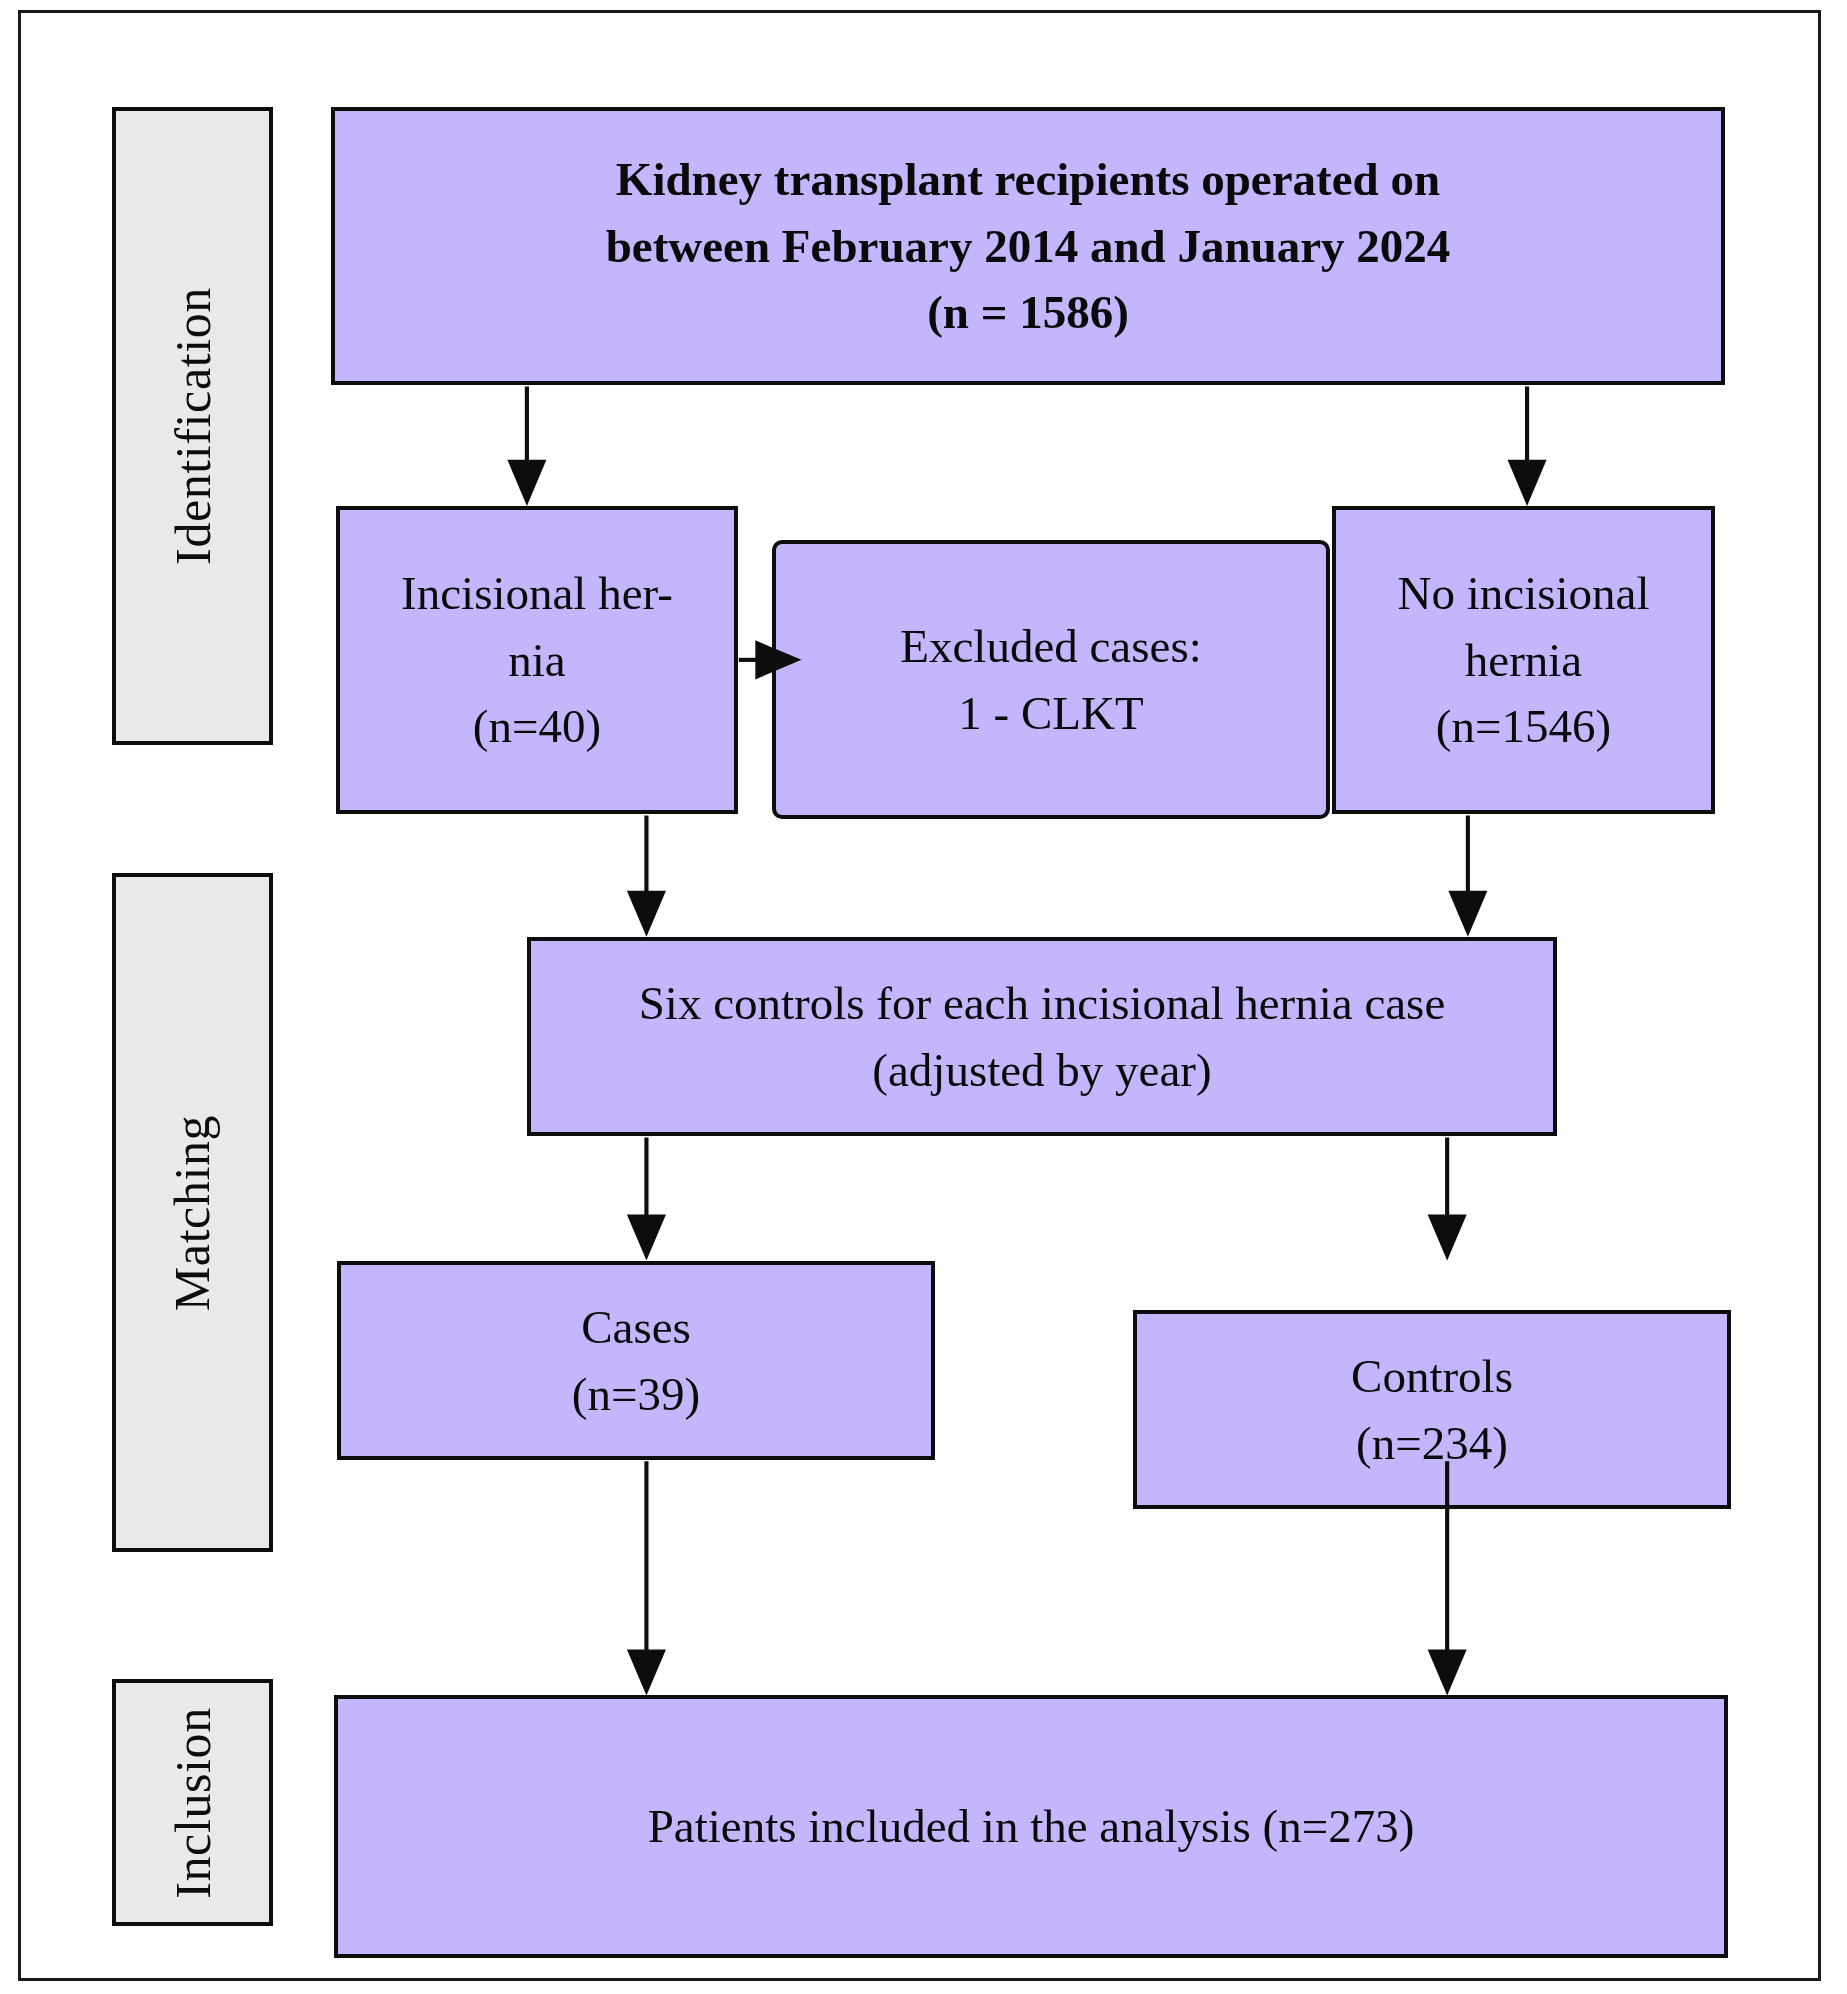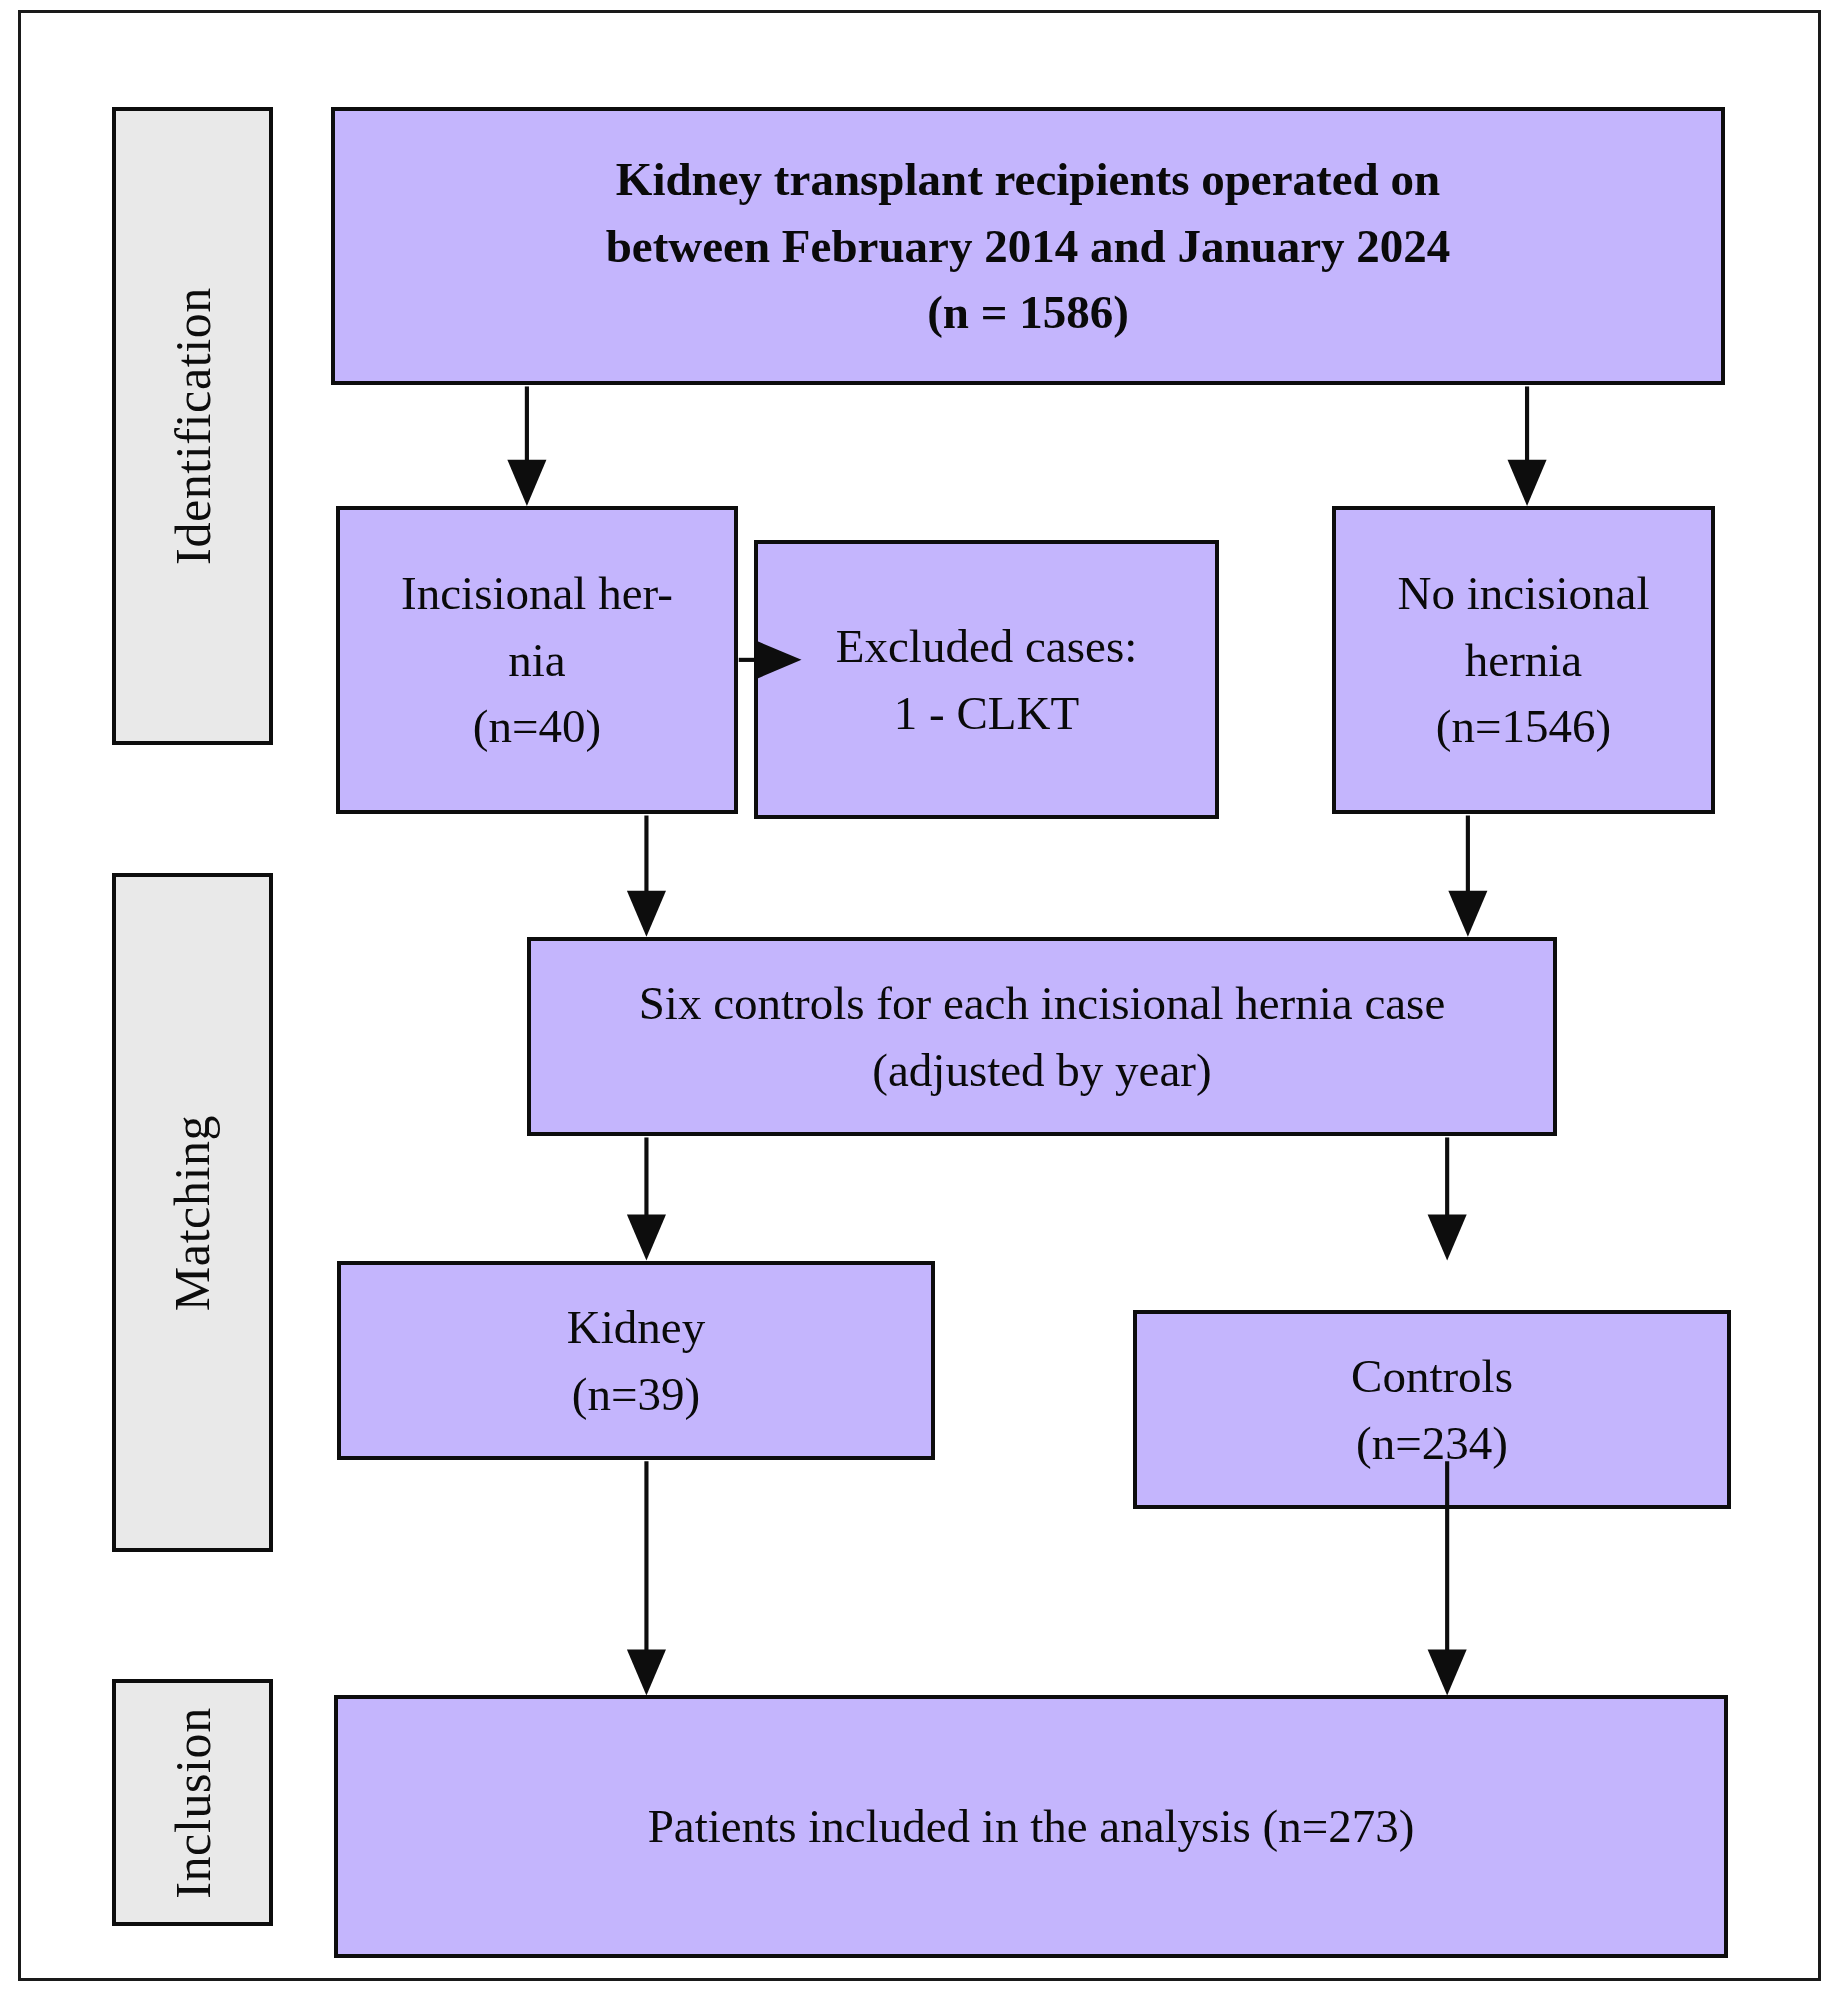--- a/index.html
+++ b/index.html
@@ -85,38 +85,38 @@
   <div class="line">between February 2014 and January 2024</div>
   <div class="line">(n = 1586)</div>
 </div>
 
 <div class="box" style="left:336px; top:506px; width:402px; height:308px;">
   <div class="line">Incisional her-</div>
   <div class="line">nia</div>
   <div class="line">(n=40)</div>
 </div>
 
-<div class="box" style="left:754px; top:540px; width:465px; height:279px;">
+<div class="box" style="left:772px; top:540px; width:558px; height:279px;border-radius:10px;">
   <div class="line">Excluded cases:</div>
   <div class="line">1 - CLKT</div>
 </div>
 
 <div class="box" style="left:1332px; top:506px; width:383px; height:308px;">
   <div class="line">No incisional</div>
   <div class="line">hernia</div>
   <div class="line">(n=1546)</div>
 </div>
 
 <div class="box" style="left:527px; top:937px; width:1030px; height:199px;">
   <div class="line">Six controls for each incisional hernia case</div>
   <div class="line">(adjusted by year)</div>
 </div>
 
 <div class="box" style="left:337px; top:1261px; width:598px; height:199px;">
-  <div class="line">Kidney</div>
+  <div class="line">Cases</div>
   <div class="line">(n=39)</div>
 </div>
 
 <div class="box" style="left:1133px; top:1310px; width:598px; height:199px;">
   <div class="line">Controls</div>
   <div class="line">(n=234)</div>
 </div>
 
 <div class="box" style="left:334px; top:1695px; width:1394px; height:263px;">
   <div class="line">Patients included in the analysis (n=273)</div>

